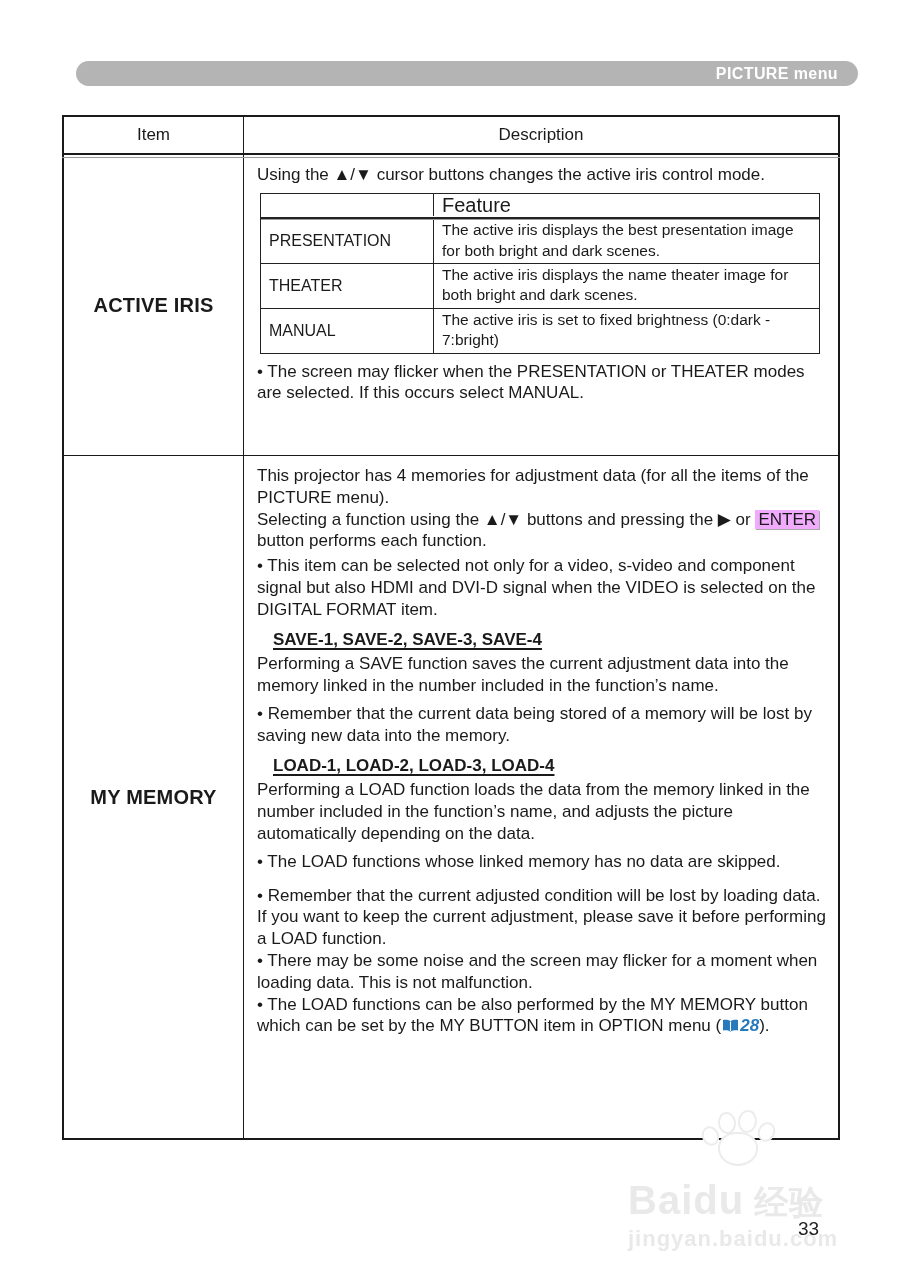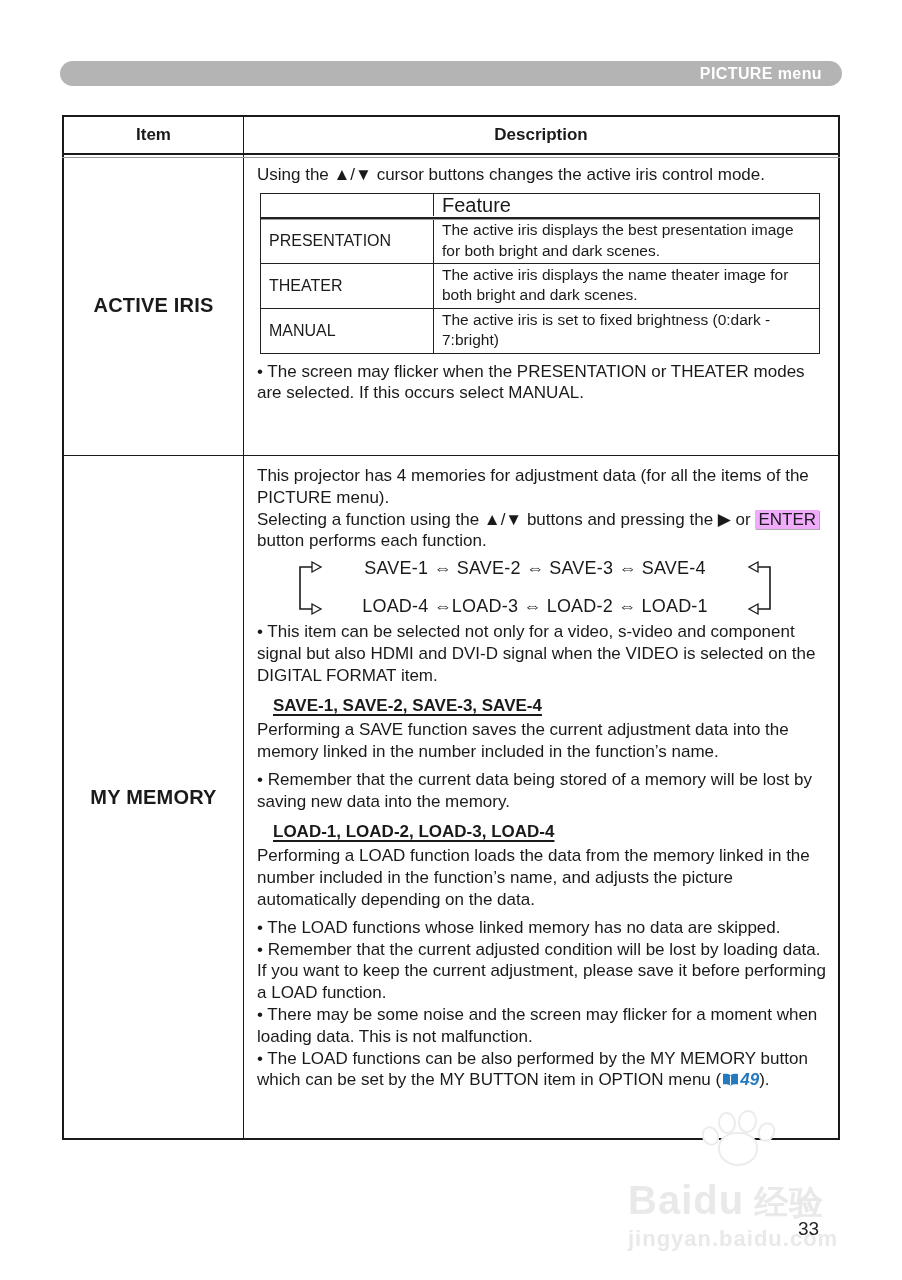--- a/index.html
+++ b/index.html
@@ -2,34 +2,34 @@
 <html><head>
 <meta charset="utf-8">
 <style>
   html,body { margin:0; padding:0; background:#ffffff; }
   .page {
     position:relative; width:902px; height:1280px; background:#ffffff;
     font-family:"Liberation Sans","DejaVu Sans",sans-serif; color:#1a1a1a; overflow:hidden;
   }
   
   .header-pill {
-    position:absolute; left:60px; top:61px; width:782px; height:25px;
+    position:absolute; left:76px; top:61px; width:782px; height:25px;
     background:#b4b4b4; border-radius:13px; box-sizing:border-box;
     display:flex; align-items:center; justify-content:flex-end; padding-right:20px;
     color:#ffffff; font-weight:bold; font-size:16px; letter-spacing:0.4px;
   }
   
   .doc-table {
     position:absolute; left:62px; top:115px; width:778px; height:1025px;
     border:2px solid #1a1a1a; box-sizing:border-box;
     display:flex; flex-direction:column;
   }
   .thead { display:flex; flex:none; height:36px; border-bottom:2px solid #1a1a1a; position:relative; }
   .thead::after { content:""; position:absolute; left:-2px; right:-2px; bottom:-5px; height:1px; background:#9a9a9a; }
-  .th { display:flex; align-items:center; justify-content:center; font-weight:bold; font-size:17px; }
+  .th { display:flex; align-items:center; justify-content:center; font-weight:normal; font-size:17px; }
   .item-col { width:180px; flex:none; border-right:1.5px solid #1a1a1a; box-sizing:border-box; }
   .desc-col { flex:1; min-width:0; }
   .trow { display:flex; min-height:0; }
   .row-active-iris { flex:none; height:300px; border-bottom:1.5px solid #1a1a1a; }
   .row-my-memory { flex:1; }
   .item-label { display:flex; align-items:center; justify-content:center; font-weight:bold; font-size:20px; letter-spacing:0.2px; }
   .desc-cell { padding:6px 10px 4px 13px; box-sizing:border-box; font-size:17px; line-height:21.8px; overflow:hidden; }
   .p { margin:3px 0 0 0; }
   
   .cycle1 { margin:3px 0 5px 0; }
@@ -114,53 +114,37 @@
       </div>
     </div>
 
     <div class="trow row-my-memory">
       <div class="item-col item-label">MY MEMORY</div>
       <div class="desc-col desc-cell">
 
         <p class="p">This projector has 4 memories for adjustment data (for all the items of the PICTURE menu).</p>
         <p class="p" style="margin-top:0;"><span>Selecting a function using the ▲/▼ buttons and pressing the ▶ or </span><span class="enter-key">ENTER</span><span> button performs each function.</span></p>
 
-        <div class="cycle2">
-          <svg class="bracket-svg" width="32" height="60" viewBox="0 0 32 60">
-            <path d="M21 9 H9 V51 H21" fill="none" stroke="#1a1a1a" stroke-width="1.6"></path>
-            <polygon points="21,4 30,9 21,14" fill="#ffffff" stroke="#1a1a1a" stroke-width="1.3"></polygon>
-            <polygon points="21,46 30,51 21,56" fill="#ffffff" stroke="#1a1a1a" stroke-width="1.3"></polygon>
-          </svg>
-          <div class="cycle2-rows">
-            <div>SAVE-1 ⇔ SAVE-2 ⇔ SAVE-3 ⇔ SAVE-4</div>
-            <div>LOAD-4 ⇔LOAD-3 ⇔ LOAD-2 ⇔ LOAD-1</div>
-          </div>
-          <svg class="bracket-svg" width="32" height="60" viewBox="0 0 32 60">
-            <path d="M11 9 H23 V51 H11" fill="none" stroke="#1a1a1a" stroke-width="1.6"></path>
-            <polygon points="11,4 2,9 11,14" fill="#ffffff" stroke="#1a1a1a" stroke-width="1.3"></polygon>
-            <polygon points="11,46 2,51 11,56" fill="#ffffff" stroke="#1a1a1a" stroke-width="1.3"></polygon>
-          </svg>
-        </div>
 
         <p class="p">• This item can be selected not only for a video, s-video and component signal but also HDMI and DVI-D signal when the VIDEO is selected on the DIGITAL FORMAT item.</p>
 
         <div class="sub-heading">SAVE-1, SAVE-2, SAVE-3, SAVE-4</div>
         <p class="p">Performing a SAVE function saves the current adjustment data into the memory linked in the number included in the function’s name.</p>
         <p class="p" style="margin-top:6px;">• Remember that the current data being stored of a memory will be lost by saving new data into the memory.</p>
 
         <div class="sub-heading">LOAD-1, LOAD-2, LOAD-3, LOAD-4</div>
         <p class="p">Performing a LOAD function loads the data from the memory linked in the number included in the function’s name, and adjusts the picture automatically depending on the data.</p>
         <p class="p" style="margin-top:6px;">• The LOAD functions whose linked memory has no data are skipped.</p>
-        <p class="p" style="margin-top:0;">• Remember that the current adjusted condition will be lost by loading data. If you want to keep the current adjustment, please save it before performing a LOAD function.</p>
+        <p class="p" style="margin-top:12px;">• Remember that the current adjusted condition will be lost by loading data. If you want to keep the current adjustment, please save it before performing a LOAD function.</p>
         <p class="p" style="margin-top:0;">• There may be some noise and the screen may flicker for a moment when loading data. This is not malfunction.</p>
 
         <p class="p" style="margin-top:0;"><span>• The LOAD functions can be also performed by the MY MEMORY button which can be set by the MY BUTTON item in OPTION menu (</span><svg class="book-icon-svg" width="17" height="14" viewBox="0 0 17 14">
               <path d="M8.5 2.2 C6.4 0.8 3.2 0.4 1 1.1 V11.6 C3.2 10.9 6.4 11.3 8.5 12.7 C10.6 11.3 13.8 10.9 16 11.6 V1.1 C13.8 0.4 10.6 0.8 8.5 2.2 Z" fill="#2579bd"></path>
               <path d="M8.5 2.6 V12.2" stroke="#ffffff" stroke-width="1.1" fill="none"></path>
-            </svg><span class="book-ref">49</span><span>).</span></p>
+            </svg><span class="book-ref">28</span><span>).</span></p>
 
       </div>
     </div>
   </div>
 
   <div class="watermark">
     <div class="paw">
       <i class="t1"></i>
         <i class="t2"></i>
         <i class="t3"></i>

